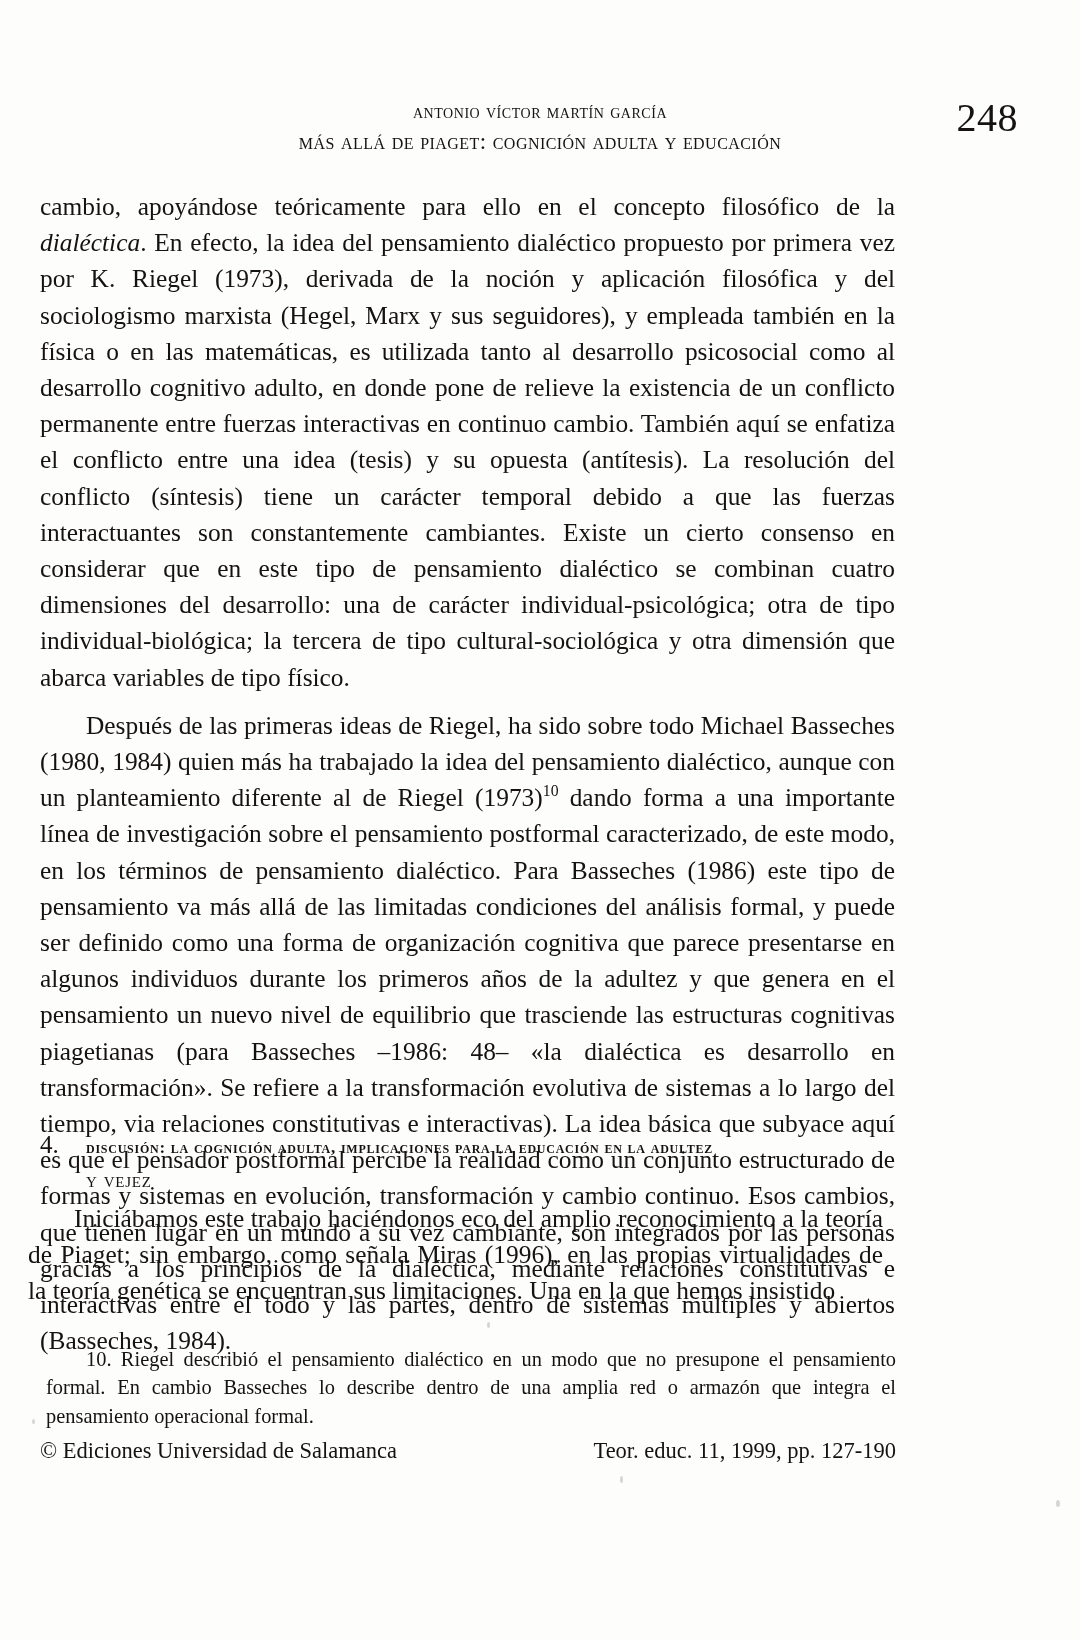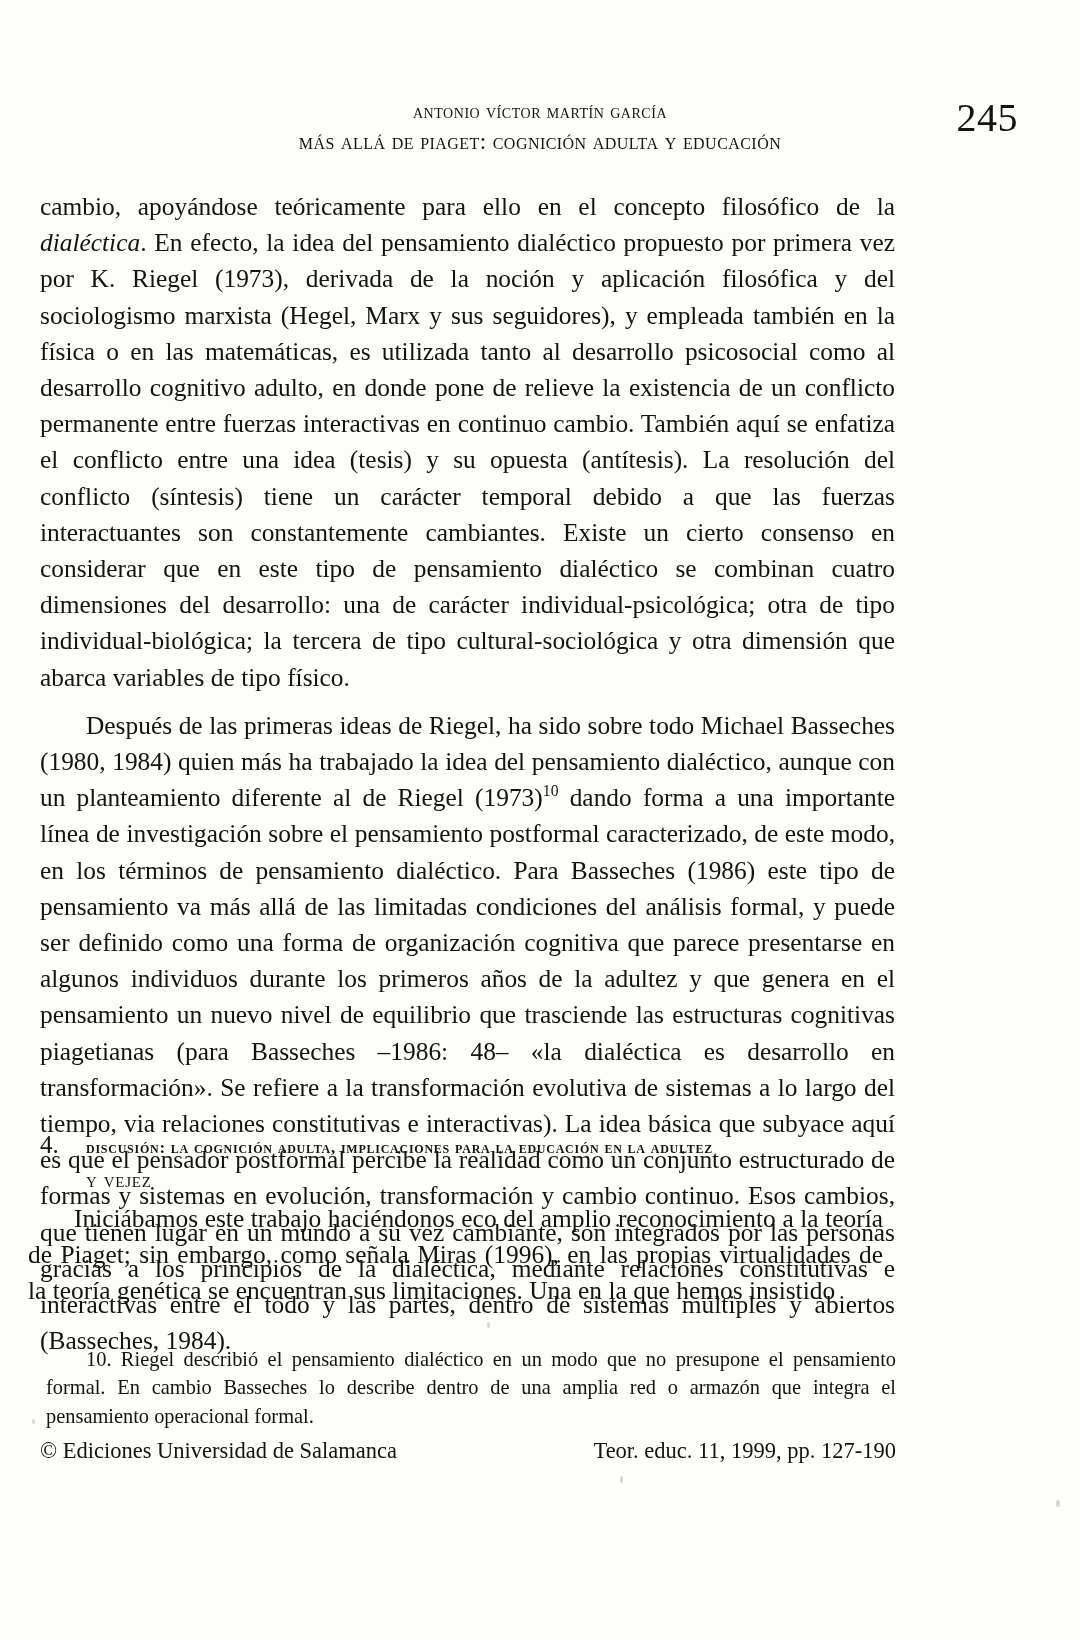--- a/index.html
+++ b/index.html
@@ -179,21 +179,21 @@
 <body>
 
 <div class="page">
 
   <div class="running-head">
     <div class="rh-lines">
       <div class="rh-line1">Antonio Víctor Martín García</div>
       <div class="rh-line2">Más allá de Piaget: Cognición adulta y educación</div>
     </div>
   </div>
-  <div class="folio">245</div>
+  <div class="folio">248</div>
 
   <div class="body-col">
 
     <p class="para" id="p1">cambio, apoyándose teóricamente para ello en el concepto filosófico de la <em class="it">dialéctica</em>. En efecto, la idea del pensamiento dialéctico propuesto por primera vez por K. Riegel (1973), derivada de la noción y aplicación filosófica y del sociologismo marxista (Hegel, Marx y sus seguidores), y empleada también en la física o en las matemáticas, es utilizada tanto al desarrollo psicosocial como al desarrollo cognitivo adulto, en donde pone de relieve la existencia de un conflicto permanente entre fuerzas interactivas en continuo cambio. También aquí se enfatiza el conflicto entre una idea (tesis) y su opuesta (antítesis). La resolución del conflicto (síntesis) tiene un carácter temporal debido a que las fuerzas interactuantes son constantemente cambiantes. Existe un cierto consenso en considerar que en este tipo de pensamiento dialéctico se combinan cuatro dimensiones del desarrollo: una de carácter individual-psicológica; otra de tipo individual-biológica; la tercera de tipo cultural-sociológica y otra dimensión que abarca variables de tipo físico.</p>
 
     <p class="para indent" id="p2">Después de las primeras ideas de Riegel, ha sido sobre todo Michael Basseches (1980, 1984) quien más ha trabajado la idea del pensamiento dialéctico, aunque con un planteamiento diferente al de Riegel (1973)<sup class="fn">10</sup> dando forma a una importante línea de investigación sobre el pensamiento postformal caracterizado, de este modo, en los términos de pensamiento dialéctico. Para Basseches (1986) este tipo de pensamiento va más allá de las limitadas condiciones del análisis formal, y puede ser definido como una forma de organización cognitiva que parece presentarse en algunos individuos durante los primeros años de la adultez y que genera en el pensamiento un nuevo nivel de equilibrio que trasciende las estructuras cognitivas piagetianas (para Basseches –1986: 48– «la dialéctica es desarrollo en transformación». Se refiere a la transformación evolutiva de sistemas a lo largo del tiempo, via relaciones constitutivas e interactivas). La idea básica que subyace aquí es que el pensador postformal percibe la realidad como un conjunto estructurado de formas y sistemas en evolución, transformación y cambio continuo. Esos cambios, que tienen lugar en un mundo a su vez cambiante, son integrados por las personas gracias a los principios de la dialéctica, mediante relaciones constitutivas e interactivas entre el todo y las partes, dentro de sistemas múltiples y abiertos (Basseches, 1984).</p>
 
   </div>
 
   <div class="section-heading">

